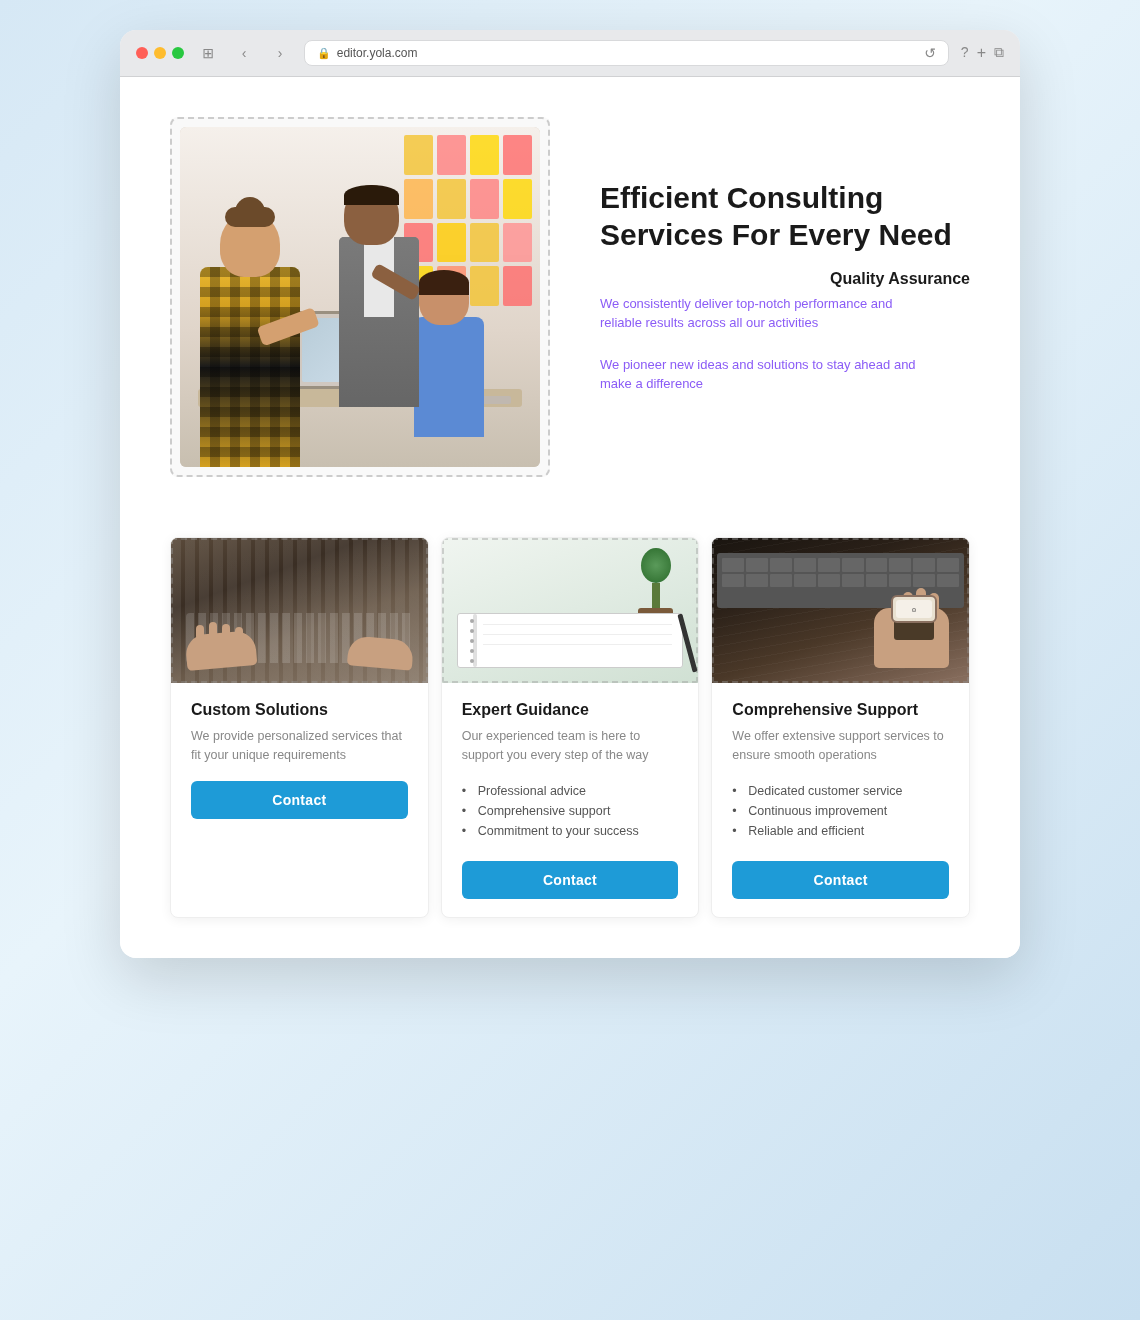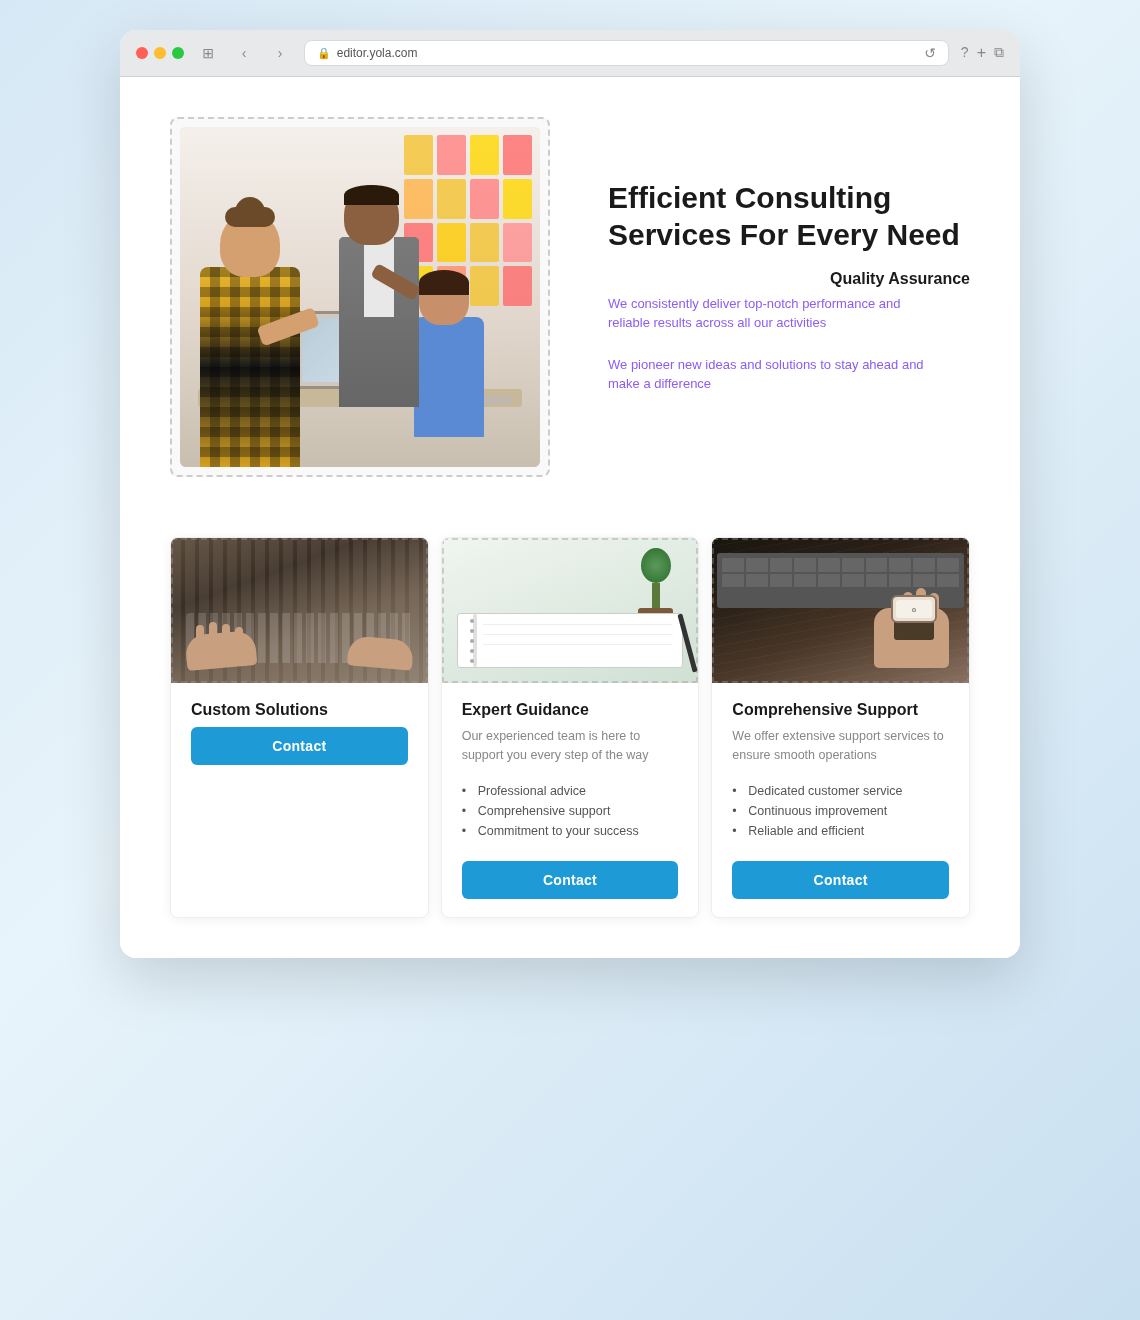--- a/index.html
+++ b/index.html
@@ -116,21 +116,20 @@
       background: #d9cfc5;
       position: relative;
       overflow: hidden;
       display: flex;
       align-items: center;
       justify-content: center;
     }
 
     .hero-text {
       flex: 1;
-      margin-left: 8px;
     }
 
     .hero-title {
       font-size: 30px;
       font-weight: 700;
       color: #1a1a1a;
       line-height: 1.25;
       margin-bottom: 16px;
     }
 
@@ -447,20 +446,21 @@
             <div style="position:absolute; bottom:28px; left:28px; width:8px; height:18px; background:#c8a080; border-radius:4px;"></div>
             <div style="position:absolute; bottom:28px; left:41px; width:8px; height:16px; background:#c8a080; border-radius:4px;"></div>
             <div style="position:absolute; bottom:28px; left:54px; width:8px; height:13px; background:#c8a080; border-radius:4px;"></div>
           </div>
 
           <div style="position:absolute; inset:0; background: repeating-linear-gradient(90deg, rgba(255,255,255,0.08) 0px, rgba(255,255,255,0.08) 10px, transparent 10px, transparent 14px); z-index:1;"></div>
           <div class="card-dashed-overlay"></div>
         </div>
         <div class="card-body">
           <div class="card-title">Custom Solutions</div>
+          <div class="card-desc">We provide personalized services that fit your unique requirements</div>
           <button class="contact-btn">Contact</button>
         </div>
       </div>
 
       <div class="card">
         <div class="card-image-placeholder card-image-2">
           <div class="notebook-visual"></div>
 
           <div style="position:absolute; top:10px; right:25px; z-index:3;">
             <div style="width:30px; height:35px; background:radial-gradient(circle, #5a9a5a, #2a6a2a); border-radius:50%; margin:0 auto;"></div>

